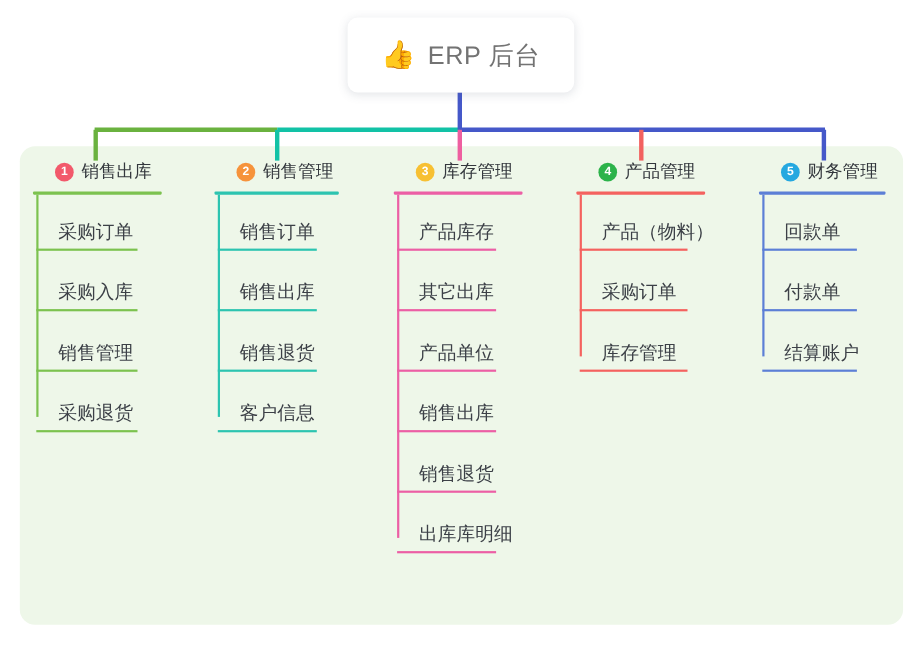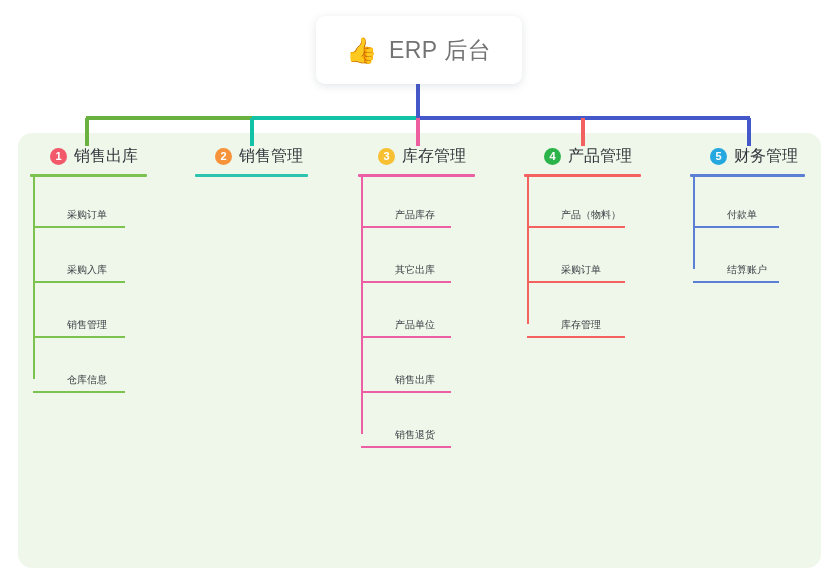--- a/index.html
+++ b/index.html
@@ -130,23 +130,23 @@
     bottom: 18px;
     width: 2px;
   }
   .item {
     position: relative;
     height: 55px;
     box-sizing: border-box;
   }
   .item-label {
     position: absolute;
-    left: 37px;
+    left: 23px;
     bottom: 10px;
-    font-size: 10px;
+    font-size: 17px;
     color: #3c4047;
     white-space: nowrap;
   }
   .item-rule {
     position: absolute;
     left: 3px;
     bottom: 4px;
     height: 2px;
   }
 </style>
@@ -189,31 +189,50 @@
           </div>
           <div class="item">
             <span class="item-label">采购入库</span>
             <div class="item-rule" style="width: 92px; background: rgb(124, 194, 79);"></div>
           </div>
           <div class="item">
             <span class="item-label">销售管理</span>
             <div class="item-rule" style="width: 92px; background: rgb(124, 194, 79);"></div>
           </div>
           <div class="item">
-            <span class="item-label">仓库信息</span>
+            <span class="item-label">采购退货</span>
             <div class="item-rule" style="width: 92px; background: rgb(124, 194, 79);"></div>
           </div>
         </div>
       </div>
       <div class="column" style="left: 195px; width: 148px;">
         <div class="col-head">
           <span class="badge" style="background: rgb(246, 147, 59);">2</span>
           <span class="col-head-label">销售管理</span>
         </div>
         <div class="col-head-rule" style="width: 113px; background: rgb(44, 196, 176);"></div>
+        <div class="col-items">
+          <div class="spine" style="background: rgb(44, 196, 176);"></div>
+          <div class="item">
+            <span class="item-label">销售订单</span>
+            <div class="item-rule" style="width: 90px; background: rgb(44, 196, 176);"></div>
+          </div>
+          <div class="item">
+            <span class="item-label">销售出库</span>
+            <div class="item-rule" style="width: 90px; background: rgb(44, 196, 176);"></div>
+          </div>
+          <div class="item">
+            <span class="item-label">销售退货</span>
+            <div class="item-rule" style="width: 90px; background: rgb(44, 196, 176);"></div>
+          </div>
+          <div class="item">
+            <span class="item-label">客户信息</span>
+            <div class="item-rule" style="width: 90px; background: rgb(44, 196, 176);"></div>
+          </div>
+        </div>
       </div>
       <div class="column" style="left: 358px; width: 150px;">
         <div class="col-head">
           <span class="badge" style="background: rgb(247, 192, 50);">3</span>
           <span class="col-head-label">库存管理</span>
         </div>
         <div class="col-head-rule" style="width: 117px; background: rgb(236, 95, 165);"></div>
         <div class="col-items">
           <div class="spine" style="background: rgb(236, 95, 165);"></div>
           <div class="item">
@@ -229,20 +248,24 @@
             <div class="item-rule" style="width: 90px; background: rgb(236, 95, 165);"></div>
           </div>
           <div class="item">
             <span class="item-label">销售出库</span>
             <div class="item-rule" style="width: 90px; background: rgb(236, 95, 165);"></div>
           </div>
           <div class="item">
             <span class="item-label">销售退货</span>
             <div class="item-rule" style="width: 90px; background: rgb(236, 95, 165);"></div>
           </div>
+          <div class="item">
+            <span class="item-label">出库库明细</span>
+            <div class="item-rule" style="width: 90px; background: rgb(236, 95, 165);"></div>
+          </div>
         </div>
       </div>
       <div class="column" style="left: 524px; width: 152px;">
         <div class="col-head">
           <span class="badge" style="background: rgb(44, 179, 74);">4</span>
           <span class="col-head-label">产品管理</span>
         </div>
         <div class="col-head-rule" style="width: 117px; background: rgb(244, 98, 95);"></div>
         <div class="col-items">
           <div class="spine" style="background: rgb(244, 98, 95);"></div>
@@ -262,20 +285,24 @@
       </div>
       <div class="column" style="left: 690px; width: 140px;">
         <div class="col-head">
           <span class="badge" style="background: rgb(37, 168, 224);">5</span>
           <span class="col-head-label">财务管理</span>
         </div>
         <div class="col-head-rule" style="width: 115px; background: rgb(92, 127, 214);"></div>
         <div class="col-items">
           <div class="spine" style="background: rgb(92, 127, 214);"></div>
           <div class="item">
+            <span class="item-label">回款单</span>
+            <div class="item-rule" style="width: 86px; background: rgb(92, 127, 214);"></div>
+          </div>
+          <div class="item">
             <span class="item-label">付款单</span>
             <div class="item-rule" style="width: 86px; background: rgb(92, 127, 214);"></div>
           </div>
           <div class="item">
             <span class="item-label">结算账户</span>
             <div class="item-rule" style="width: 86px; background: rgb(92, 127, 214);"></div>
           </div>
         </div>
       </div>
     </div>

